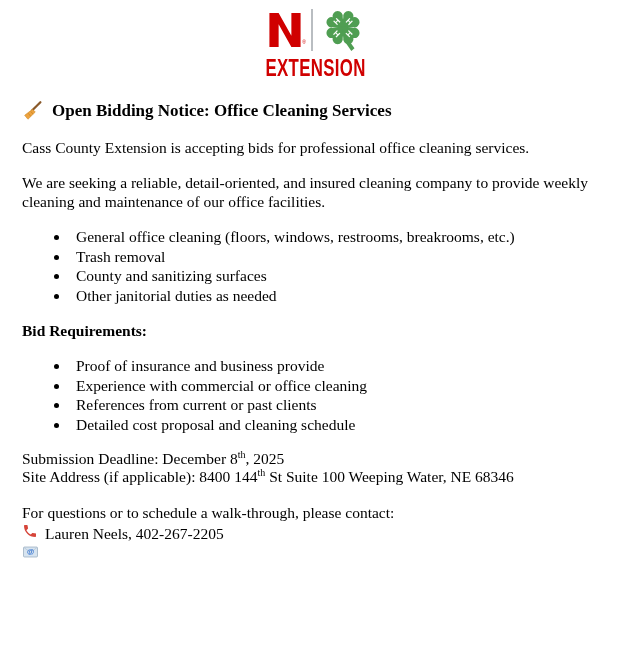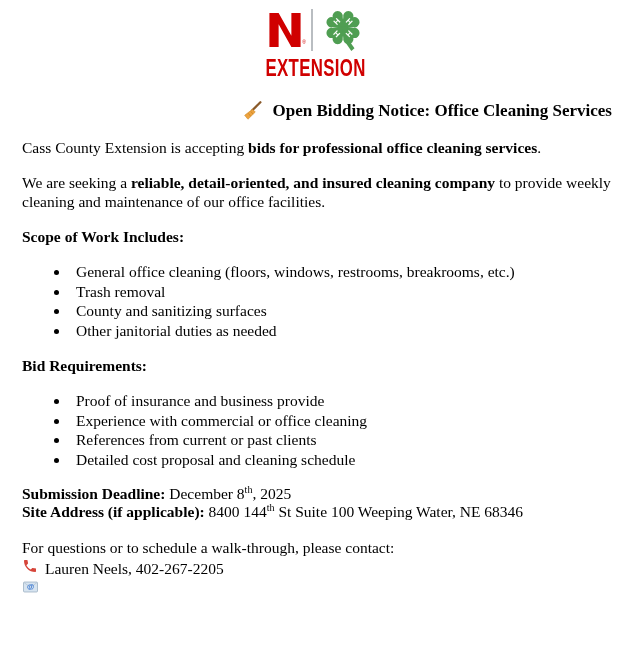--- a/index.html
+++ b/index.html
@@ -37,28 +37,27 @@
   
   .content { padding: 0 20px 0 22px; }
   .doc-title {
     margin: 21px 0 0 0;
     font-size: 17px;
     font-weight: 700;
     display: flex;
     align-items: center;
     gap: 9px;
     line-height: 23px;
-    justify-content: flex-end;
   }
   .para { margin: 16px 0 0 0; }
   .section-heading { margin: 16px 0 0 0; font-weight: 700; }
   ul.bullets { margin: 16px 0 0 0; padding: 0 0 0 48px; }
   ul.bullets li { line-height: 19.5px; padding-left: 6px; }
   .details { margin: 16px 0 0 0; line-height: 18px; }
-  .b { font-weight: 700; }
+  .b { font-weight: 400; }
   sup { font-size: 10px; line-height: 0; text-align: center; }
   .contact { margin: 16px 0 0 0; }
   .contact-line { line-height: 21px; }
   .icon-row { display: flex; align-items: flex-start; gap: 7px; height: 21px; }
   .icon-row svg { flex: 0 0 auto; }
   a.email-link { color: #0563c1; text-decoration: underline; }
 </style>
 </head>
 <body>
 
@@ -106,21 +105,20 @@
         <polygon points="12,10.5 3,17.5 6.8,22 15.2,13.8" fill="#eda33f" stroke="#c8821f" stroke-width="0.6"></polygon>
         <line x1="7.2" y1="15.2" x2="9.8" y2="18.4" stroke="#c8821f" stroke-width="0.8"></line>
         <line x1="10" y1="13" x2="12.6" y2="16.2" stroke="#c8821f" stroke-width="0.8"></line>
       </svg>
       <span>Open Bidding Notice: Office Cleaning Services</span>
     </h1>
 
     <p class="para"><span>Cass County Extension is accepting </span><span class="b">bids for professional office cleaning services</span><span>.</span></p>
     <p class="para"><span>We are seeking a </span><span class="b">reliable, detail-oriented, and insured cleaning company</span><span> to provide weekly cleaning and maintenance of our office facilities.</span></p>
 
-    <p class="section-heading">Scope of Work Includes:</p>
     <ul class="bullets">
       <li>General office cleaning (floors, windows, restrooms, breakrooms, etc.)</li>
       <li>Trash removal</li>
       <li>County and sanitizing surfaces</li>
       <li>Other janitorial duties as needed</li>
     </ul>
 
     <p class="section-heading">Bid Requirements:</p>
     <ul class="bullets">
       <li>Proof of insurance and business provide</li>

